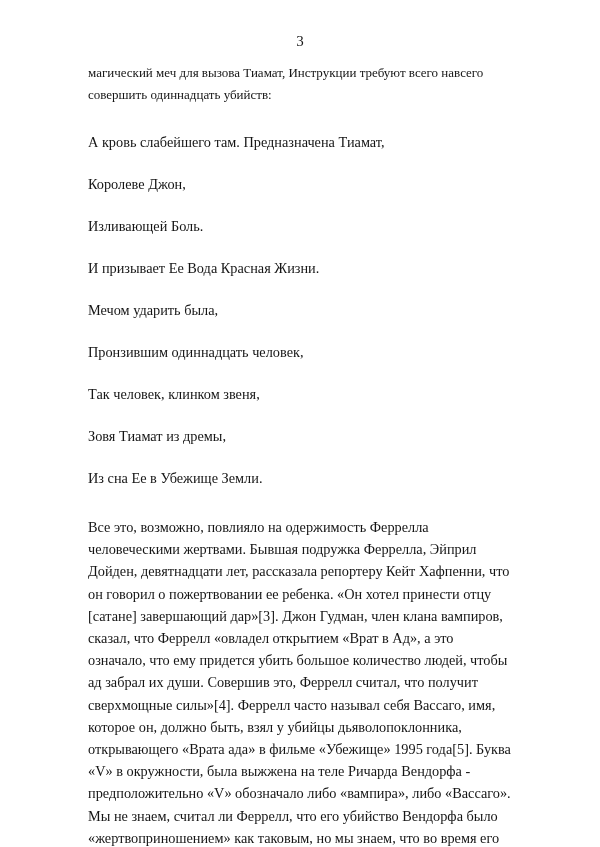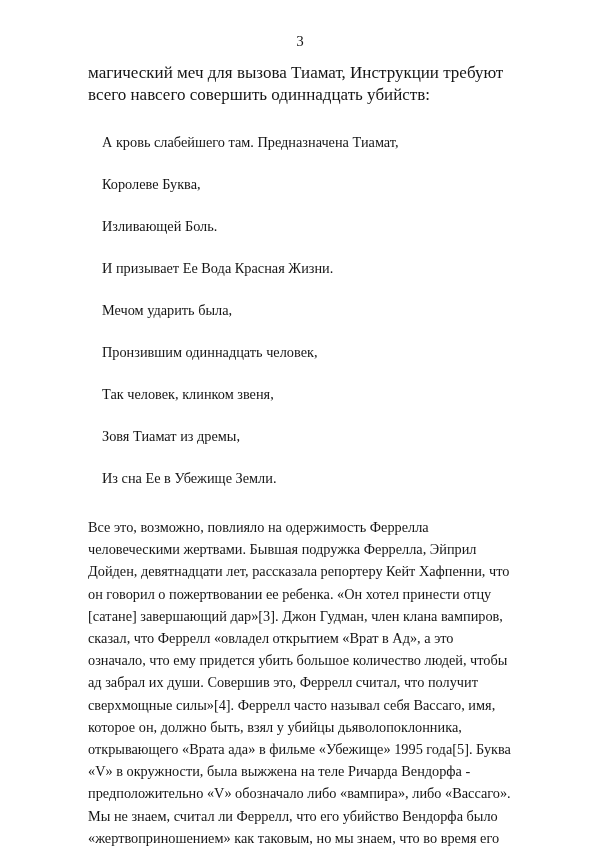--- a/index.html
+++ b/index.html
@@ -30,28 +30,28 @@
     line-height: 20px;
     color: #1a1a1a;
   }
   .content {
     position: absolute;
     left: 88px;
     top: 62px;
     width: 424px;
   }
   .para-intro {
-    font-size: 17px;
+    font-size: 13px;
     line-height: 22px;
     text-align: left;
     color: #151515;
     margin: 0;
   }
   .poem {
-    margin: 14px;
+    margin: 0;
     padding: 0;
     list-style: none;
   }
   .poem-line {
     font-size: 14.3px;
     line-height: 20px;
     color: #151515;
     margin-top: 22px;
   }
   .poem-line:first-child {
@@ -71,21 +71,21 @@
 <div class="page">
 
   <div class="page-number">3</div>
 
   <div class="content">
 
     <p class="para-intro">магический меч для вызова Тиамат, Инструкции требуют всего навсего совершить одиннадцать убийств:</p>
 
     <div class="poem">
       <div class="poem-line">А кровь слабейшего там. Предназначена Тиамат,</div>
-      <div class="poem-line">Королеве Буква,</div>
+      <div class="poem-line">Королеве Джон,</div>
       <div class="poem-line">Изливающей Боль.</div>
       <div class="poem-line">И призывает Ее Вода Красная Жизни.</div>
       <div class="poem-line">Мечом ударить была,</div>
       <div class="poem-line">Пронзившим одиннадцать человек,</div>
       <div class="poem-line">Так человек, клинком звеня,</div>
       <div class="poem-line">Зовя Тиамат из дремы,</div>
       <div class="poem-line">Из сна Ее в Убежище Земли.</div>
     </div>
 
     <p class="para-body">Все это, возможно, повлияло на одержимость Феррелла человеческими жертвами. Бывшая подружка Феррелла, Эйприл Дойден, девятнадцати лет, рассказала репортеру Кейт Хафпенни, что он говорил о пожертвовании ее ребенка. «Он хотел принести отцу [сатане] завершающий дар»[3]. Джон Гудман, член клана вампиров, сказал, что Феррелл «овладел открытием «Врат в Ад», а это означало, что ему придется убить большое количество людей, чтобы ад забрал их души. Совершив это, Феррелл считал, что получит сверхмощные силы»[4]. Феррелл часто называл себя Вассаго, имя, которое он, должно быть, взял у убийцы дьяволопоклонника, открывающего «Врата ада» в фильме «Убежище» 1995 года[5]. Буква «V» в окружности, была выжжена на теле Ричарда Вендорфа - предположительно «V» обозначало либо «вампира», либо «Вассаго». Мы не знаем, считал ли Феррелл, что его убийство Вендорфа было «жертвоприношением» как таковым, но мы знаем, что во время его записанного на пленку признания, он заявил полиции, что их убийство заставило его почувствовать себя «богом». Как злодей Вассаго из фильма, Феррелл считал, что он может открыть Врата Ада, и что от убийства людей при этом он получил сверхъестественную силу. Мы не знаем наверняка, как Феррелл мог</p>

